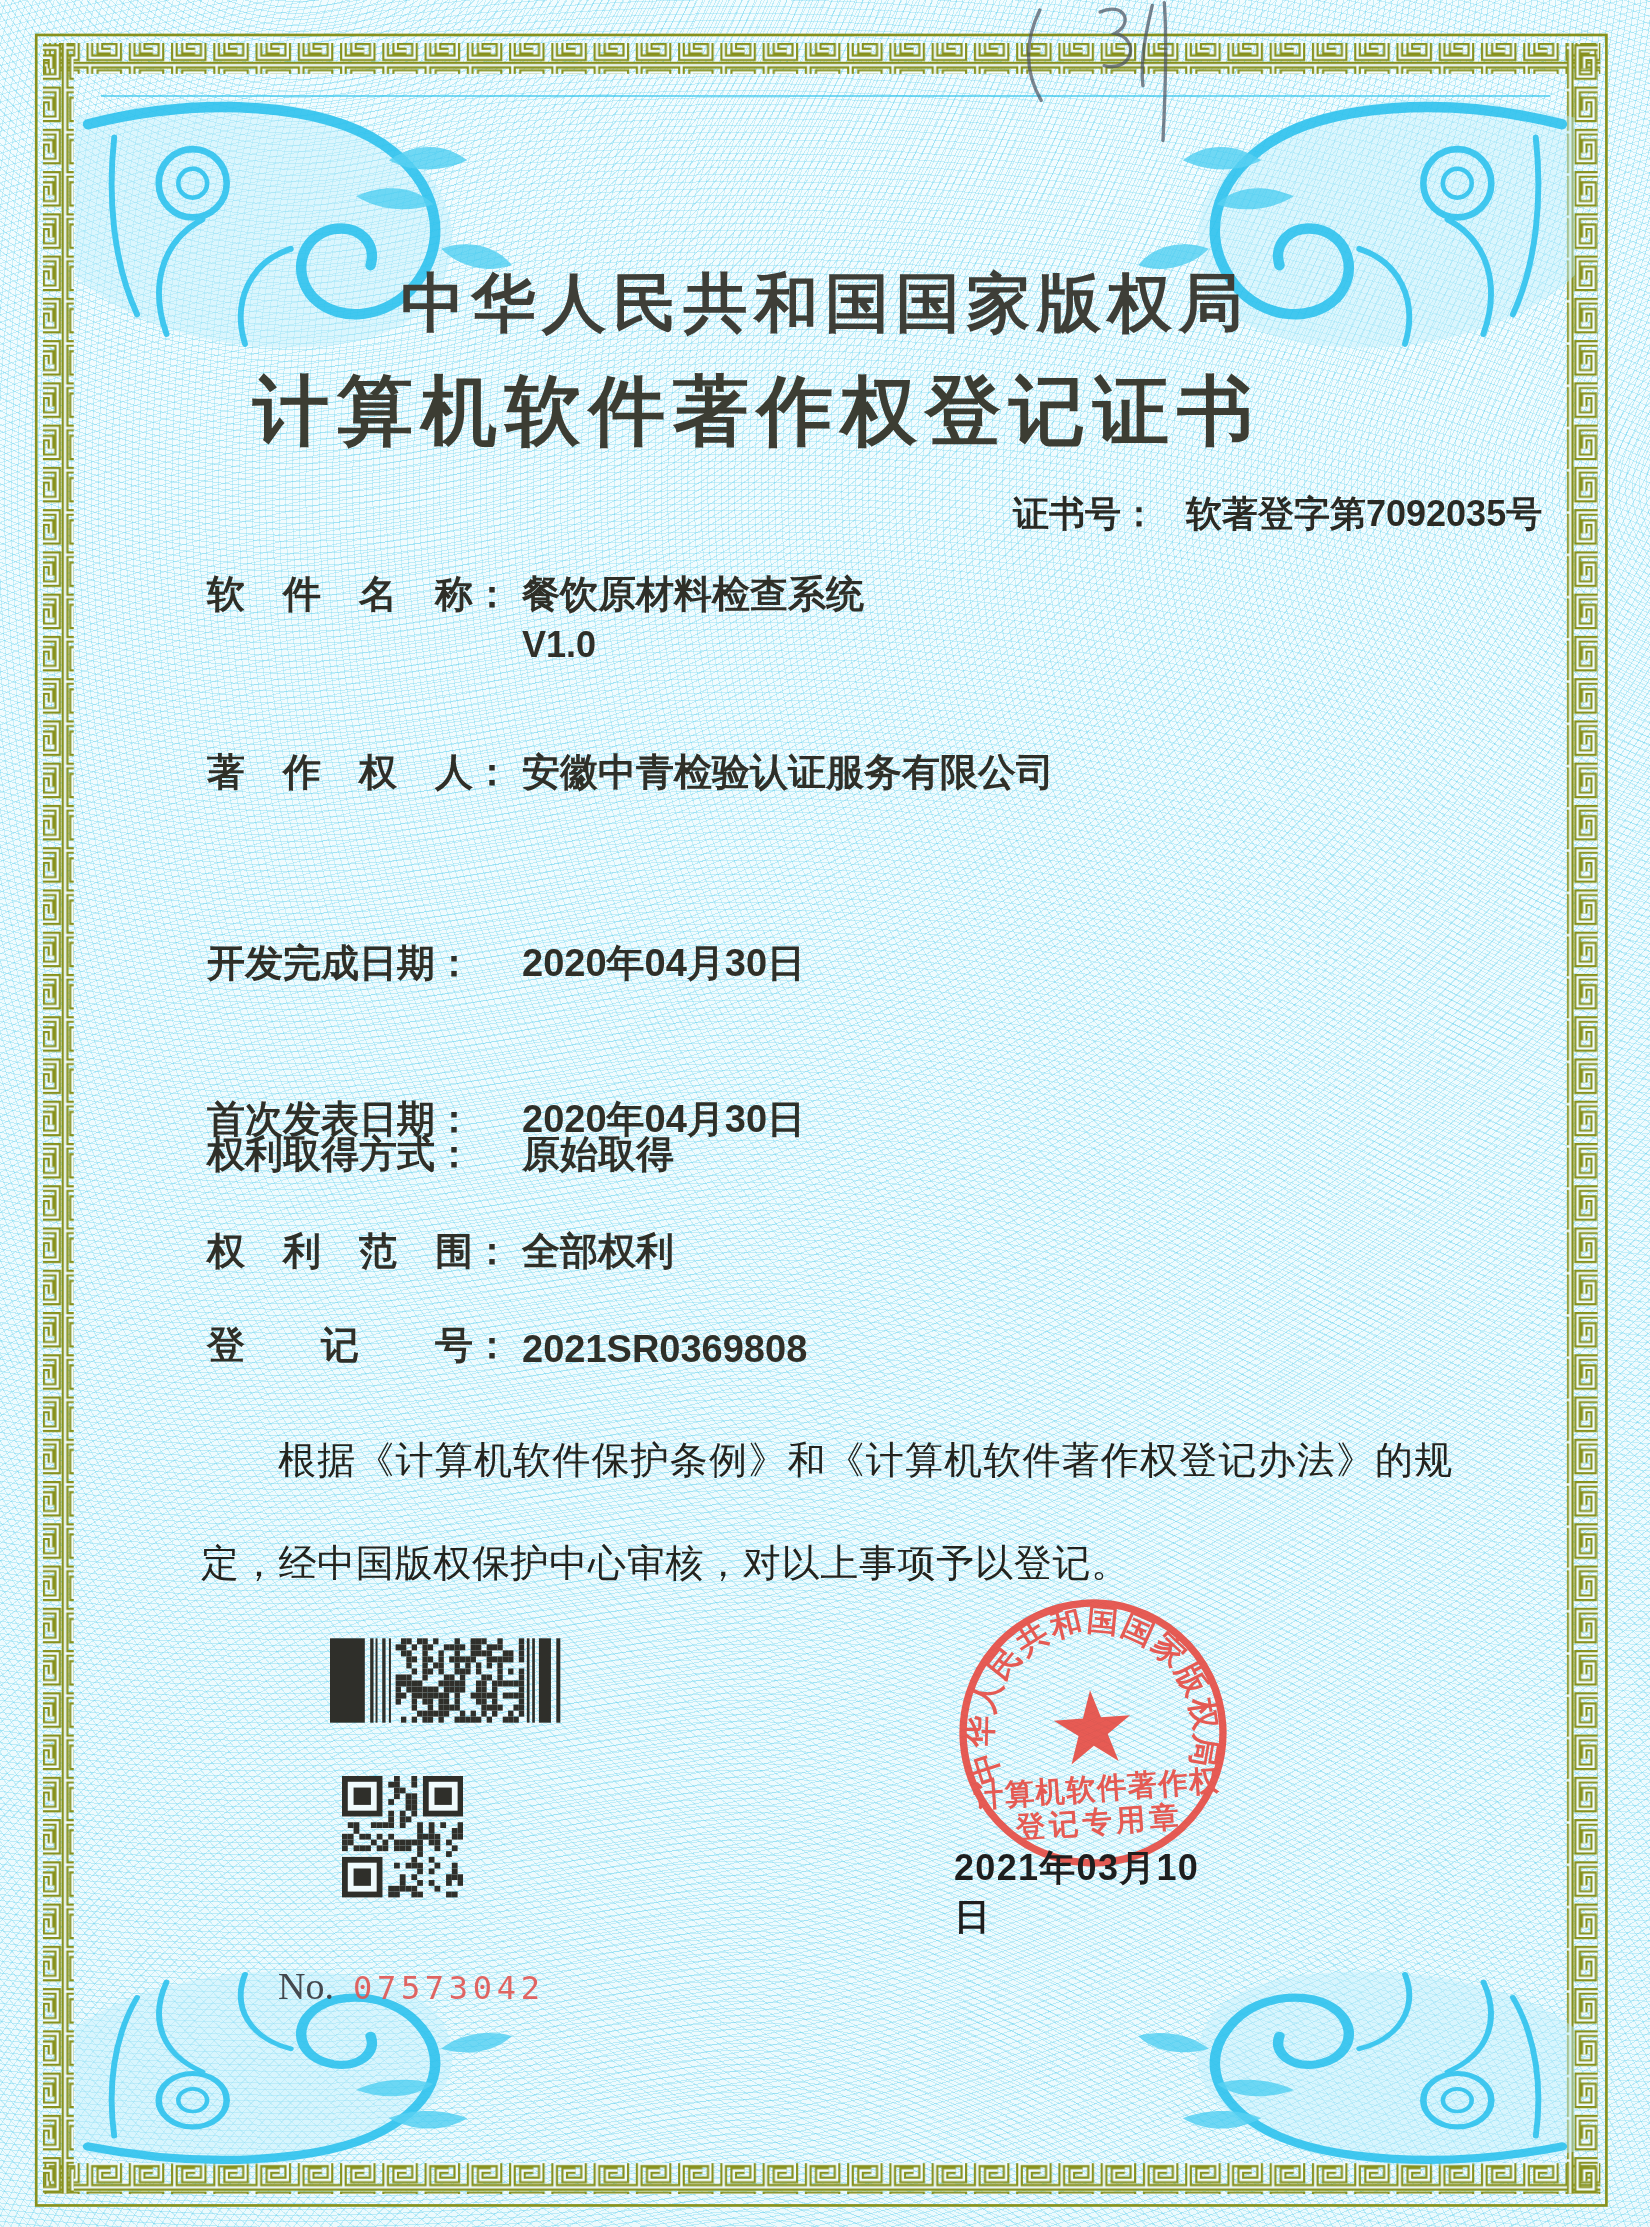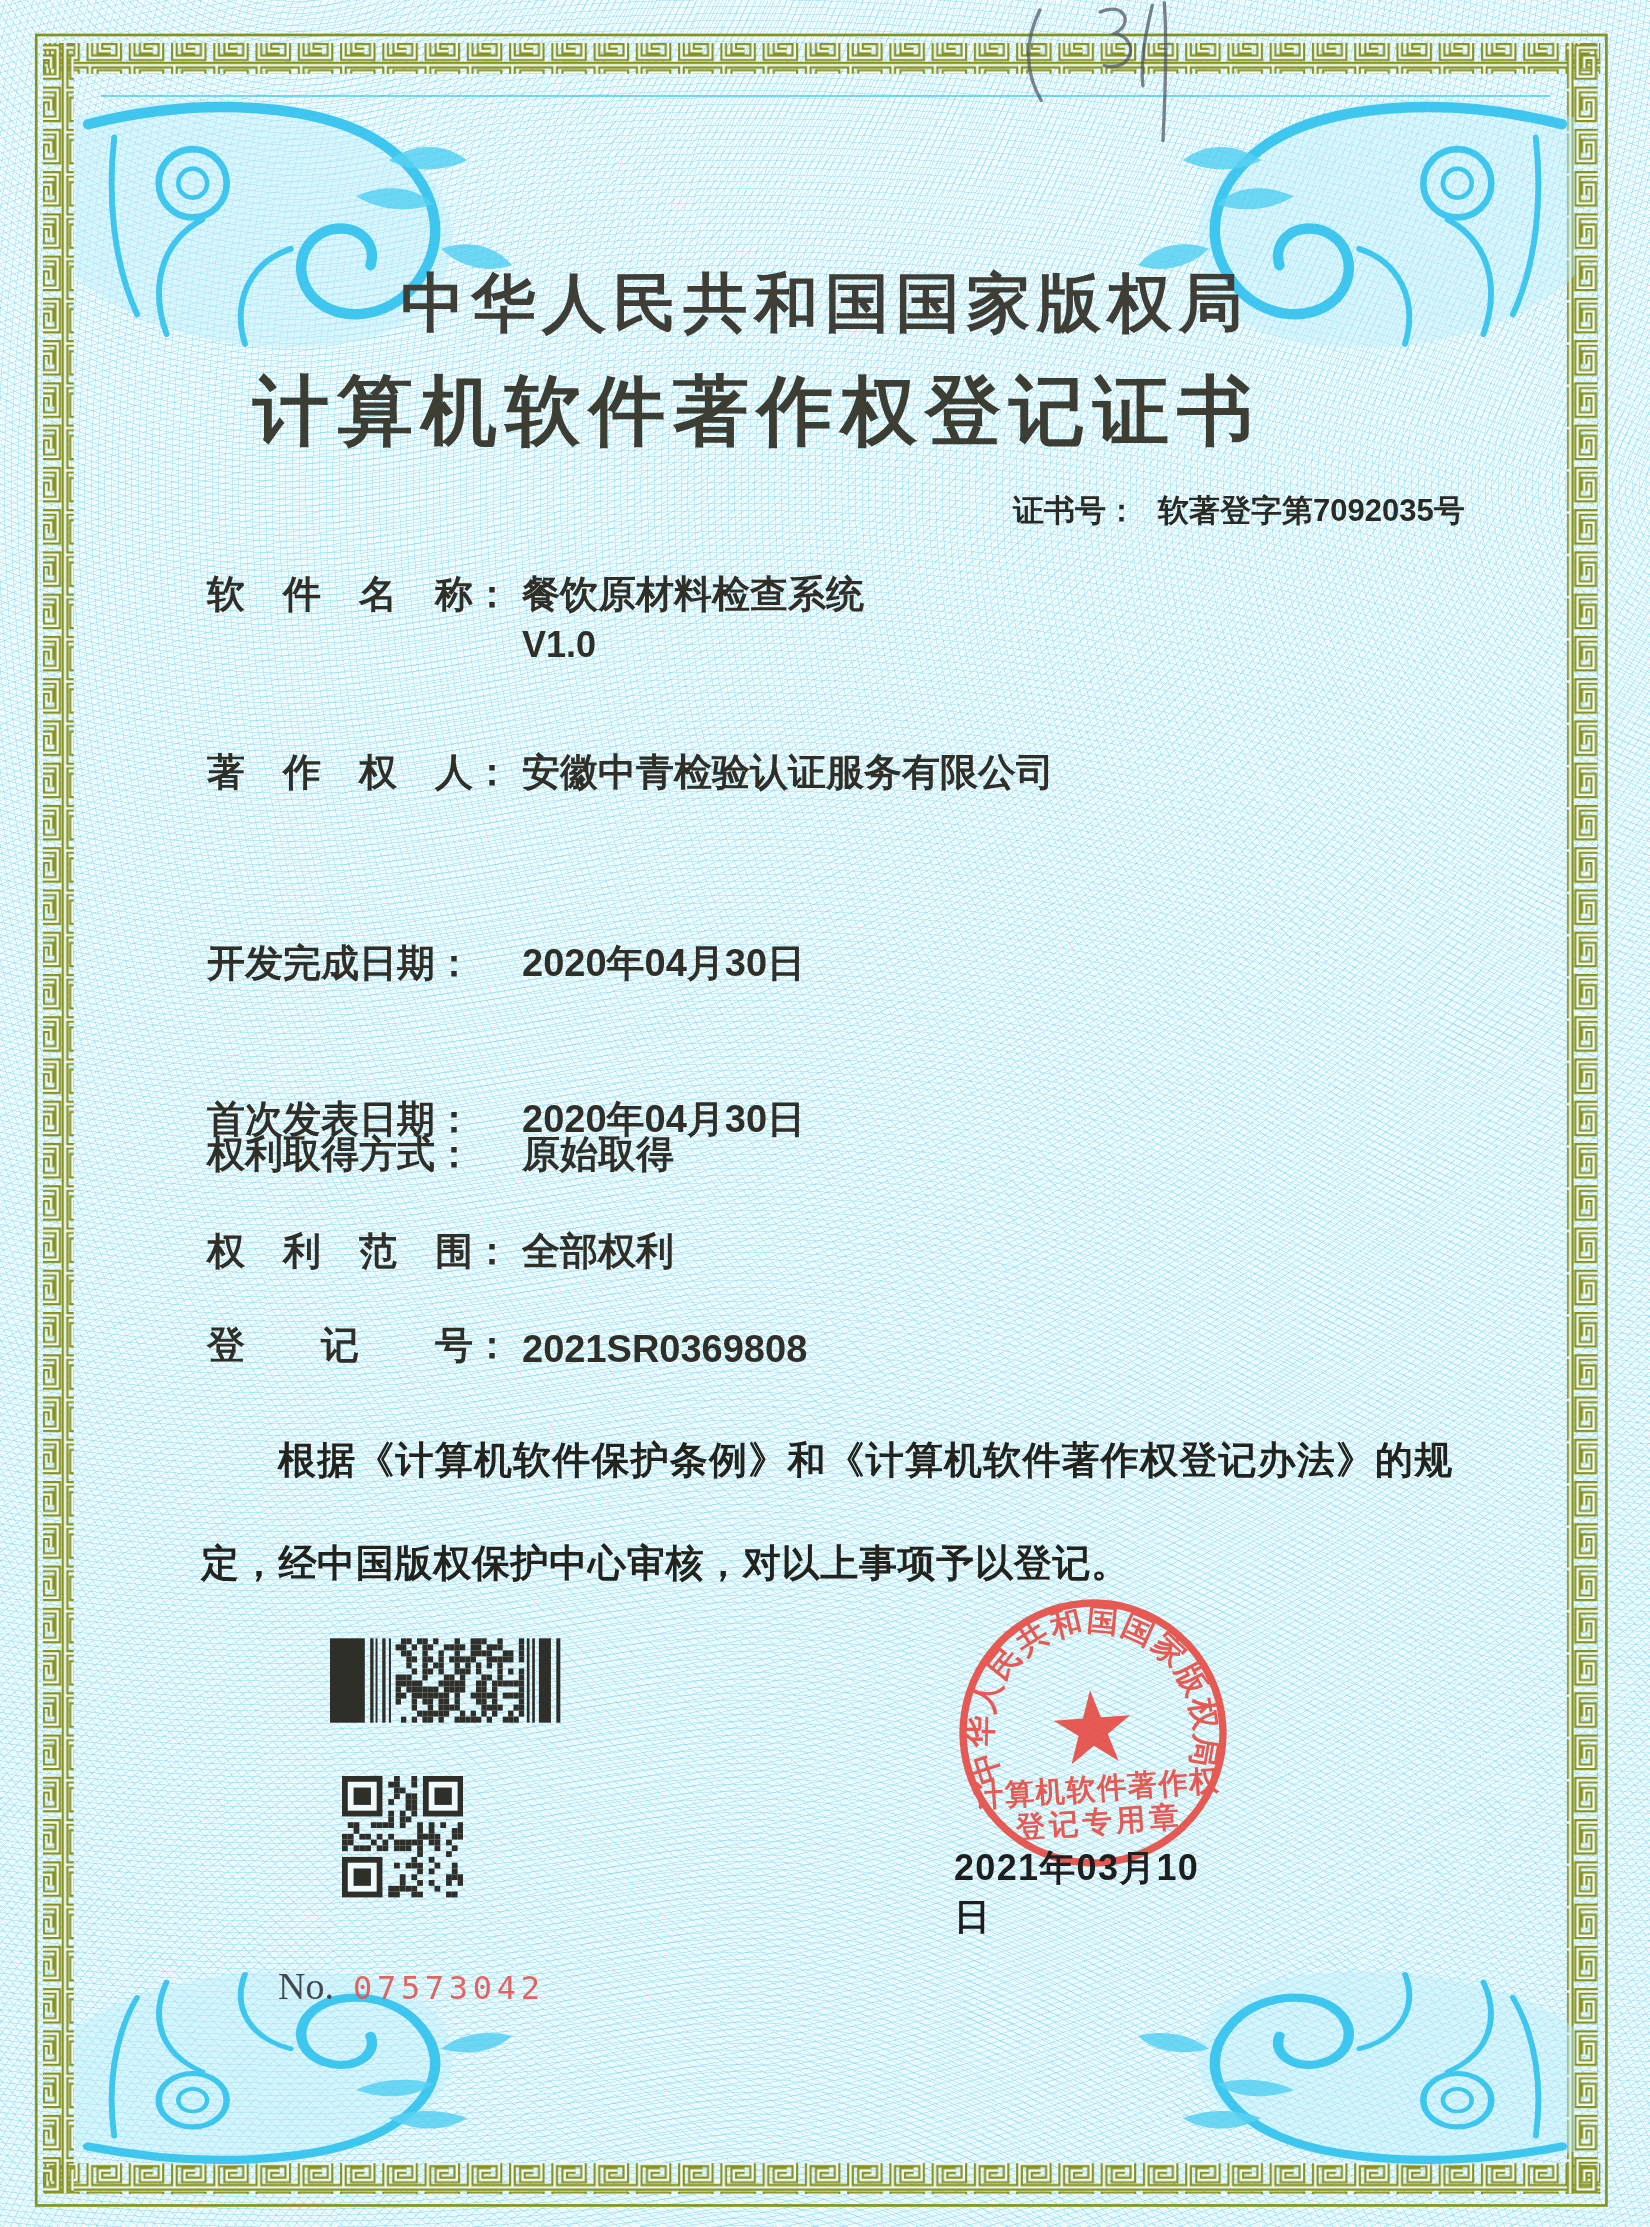--- a/index.html
+++ b/index.html
@@ -10,29 +10,29 @@
       repeating-radial-gradient(1208px 1208px at 105% 22%, rgba(70,200,235,0) 0 5.7px, rgba(70,200,235,.24) 5.7px 6.7px),
       repeating-radial-gradient(1476px 1476px at 45% 115%, rgba(70,200,235,0) 0 6px, rgba(70,200,235,.26) 6px 7px),
       linear-gradient(#f2fcfe,#ecfafd);}
   .abs{position:absolute;}
   .issuer-title{left:0;top:260px;width:1650px;text-align:center;
     font-family:"Liberation Serif",serif;font-weight:700;font-size:64px;
     letter-spacing:6.7px;color:#3e3e37;}
   .cert-title{left:0;top:361px;width:1514px;text-align:center;
     font-family:"Liberation Serif",serif;font-weight:700;font-size:76px;
     letter-spacing:8px;color:#3c3d33;}
-  .certno-line{left:1013px;top:490px;display:flex;gap:21px;
-    font-weight:700;font-size:31px;color:#2a2a24;}
+  .certno-line{left:1013px;top:490px;display:flex;gap:29px;
+    font-weight:700;font-size:36px;color:#2a2a24;}
   .field-row{left:207px;display:flex;font-size:38px;font-weight:700;color:#2f2f28;align-items:flex-end;}
   .field-label{display:inline-block;width:315px;flex:0 0 315px;}
   .field-value{white-space:nowrap;}
   .version-row{left:522px;top:624px;font-size:36px;font-weight:700;color:#2f2f28;}
   .paragraph{left:201px;top:1409px;width:1252px;font-size:38px;line-height:103px;
     text-indent:77px;text-align:justify;color:#23231e;
-    font-family:"Liberation Serif",serif;letter-spacing:0.7px;font-weight:bold;}
+    font-family:"Liberation Serif",serif;letter-spacing:0.7px;}
   .serial-row{left:278px;top:1964px;white-space:nowrap;}
   .serial-label{font-family:"Liberation Serif",serif;font-size:38px;color:#44484e;}
   .serial-value{font-family:"DejaVu Sans Mono",monospace;font-size:32px;color:#e05552;
     letter-spacing:4.7px;margin-left:19px;opacity:.9;}
   .seal-date{left:954px;top:1844px;width:268px;text-align:left;
     font-size:36px;font-weight:700;color:#1e1e1e;letter-spacing:1.3px;}
   .top-line{left:101px;top:95px;width:1449px;height:2px;background:#35c4ec;opacity:.65;}
   .flourish{width:510px;height:282px;opacity:.9;}
   .fl-tl{left:75px;top:98px;}
   .fl-tr{left:1065px;top:98px;transform:scaleX(-1);}

